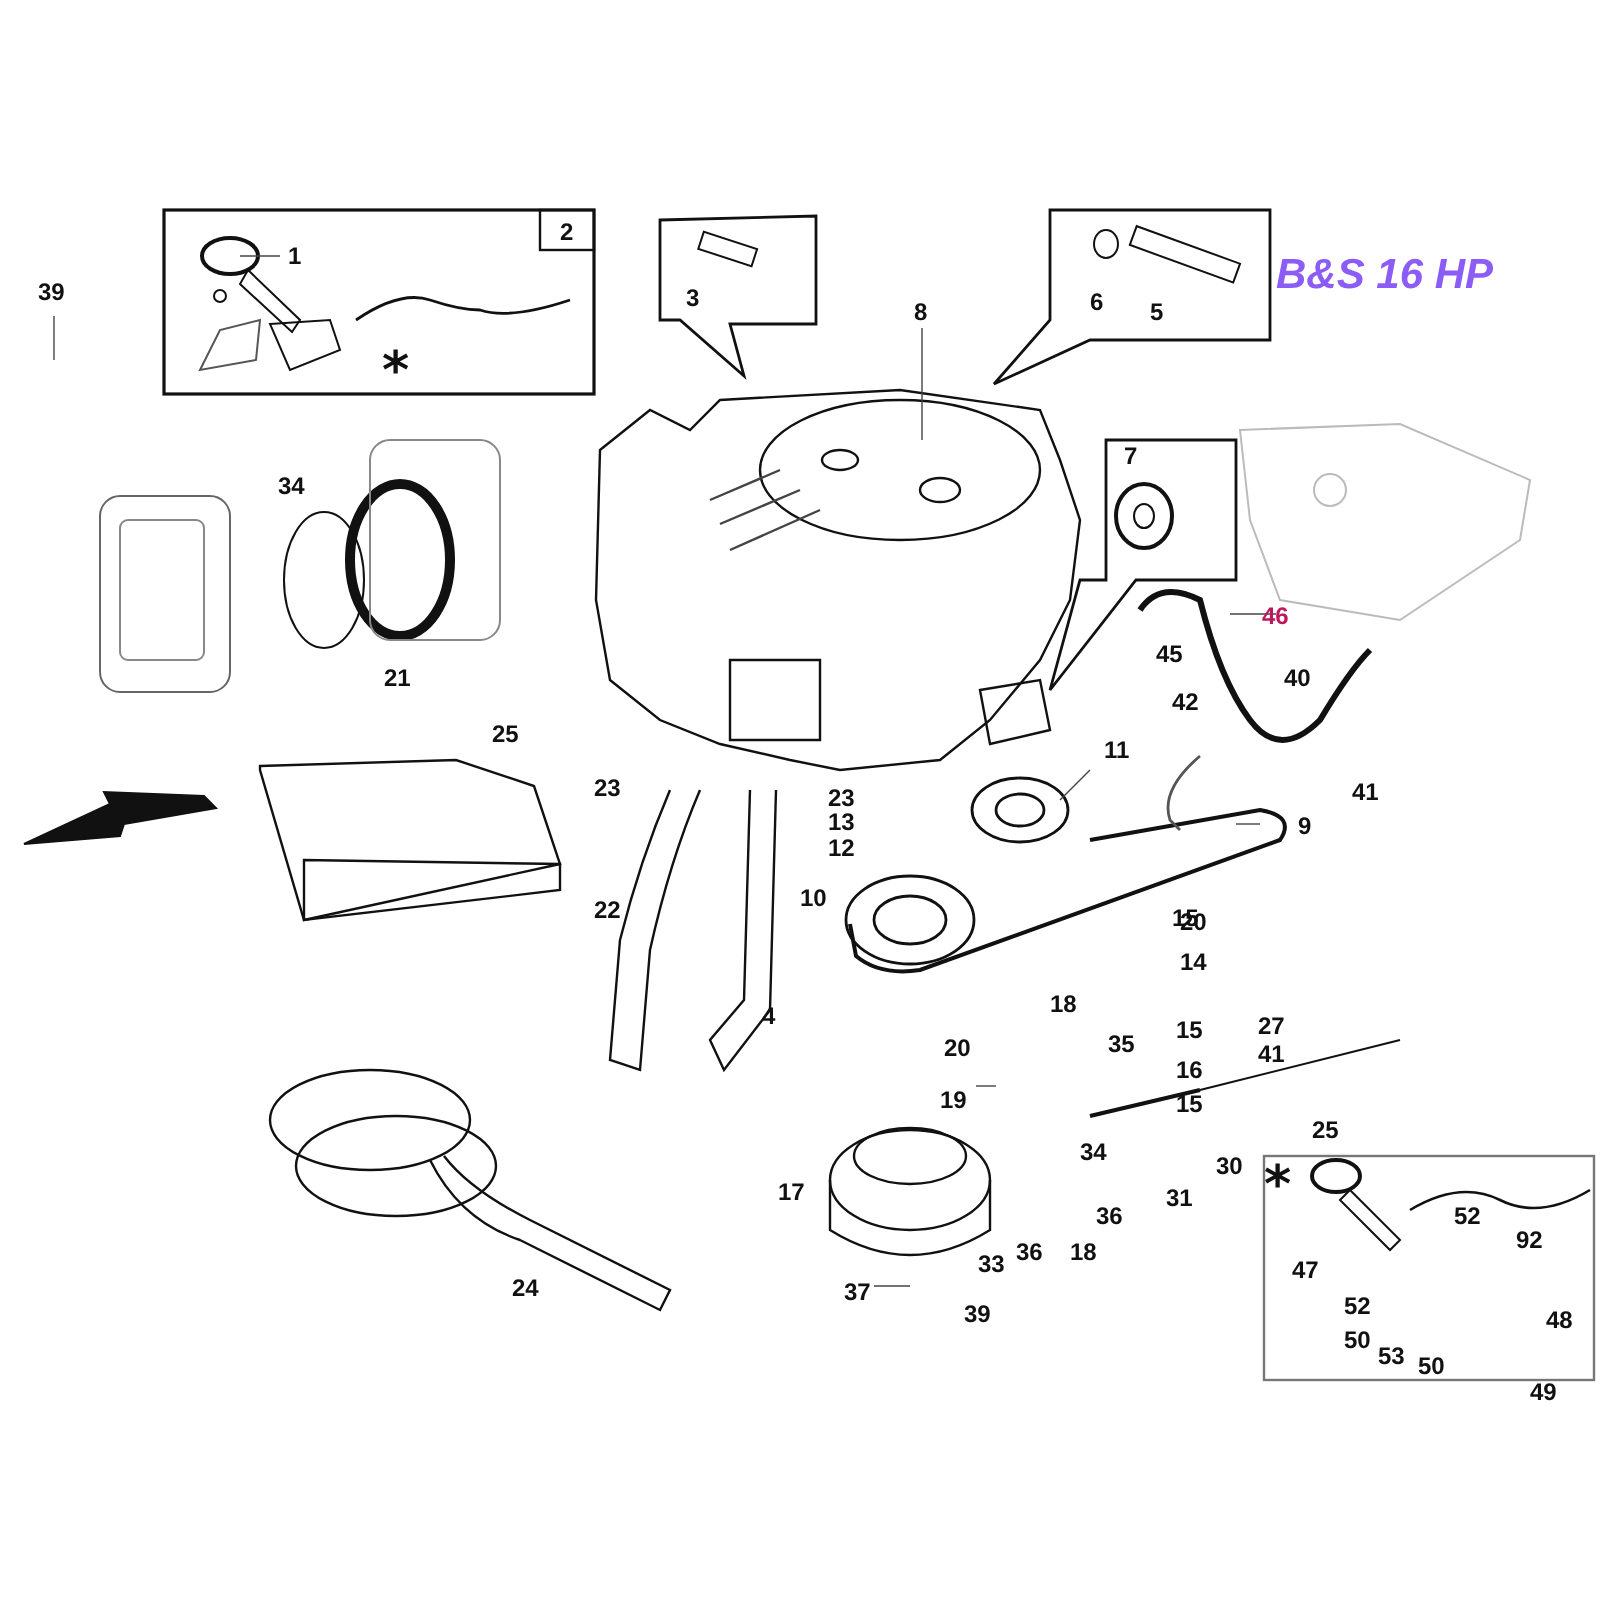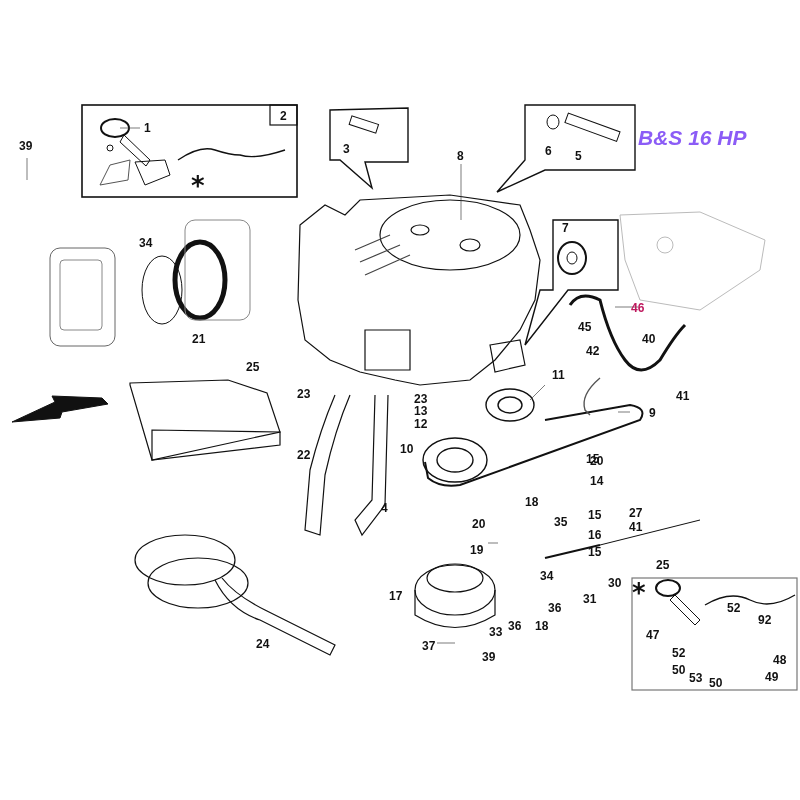--- a/index.html
+++ b/index.html
@@ -167,21 +167,21 @@
 <span class="lbl" style="left:422px;top:640px">37</span>
 <span class="lbl" style="left:139px;top:237px">34</span>
 <span class="lbl" style="left:482px;top:651px">39</span>
 <span class="lbl" style="left:642px;top:333px">40</span>
 <span class="lbl" style="left:676px;top:390px">41</span>
 <span class="lbl" style="left:586px;top:345px">42</span>
 <span class="lbl" style="left:578px;top:321px">45</span>
 <span class="lbl red" style="left:631px;top:302px">46</span>
 <span class="lbl" style="left:646px;top:629px">47</span>
 <span class="lbl" style="left:773px;top:654px">48</span>
-<span class="lbl" style="left:765px;top:671px">49</span>
+<span class="lbl" style="left:765px;top:690px">49</span>
 <span class="lbl" style="left:672px;top:664px">50</span>
 <span class="lbl" style="left:709px;top:677px">50</span>
 <span class="lbl" style="left:758px;top:614px">92</span>
 <span class="lbl" style="left:727px;top:602px">52</span>
 <span class="lbl" style="left:672px;top:647px">52</span>
 <span class="lbl" style="left:689px;top:672px">53</span>
 
 <span class="star" style="left:191px;top:173px">*</span>
 <span class="star" style="left:632px;top:580px">*</span>
 

